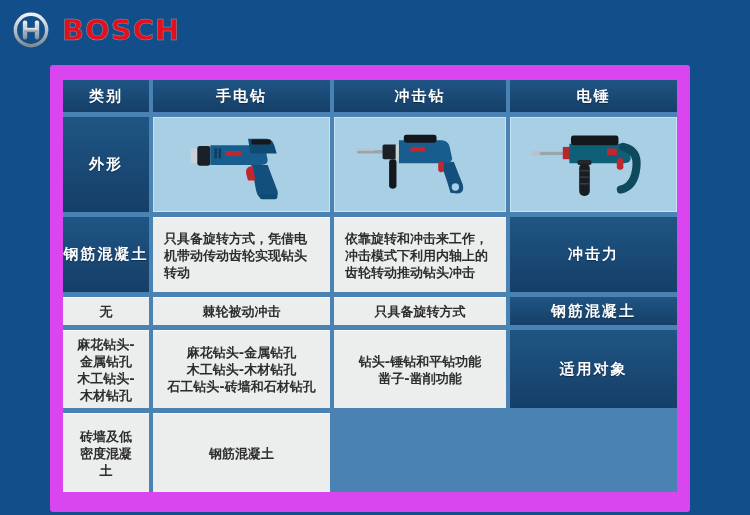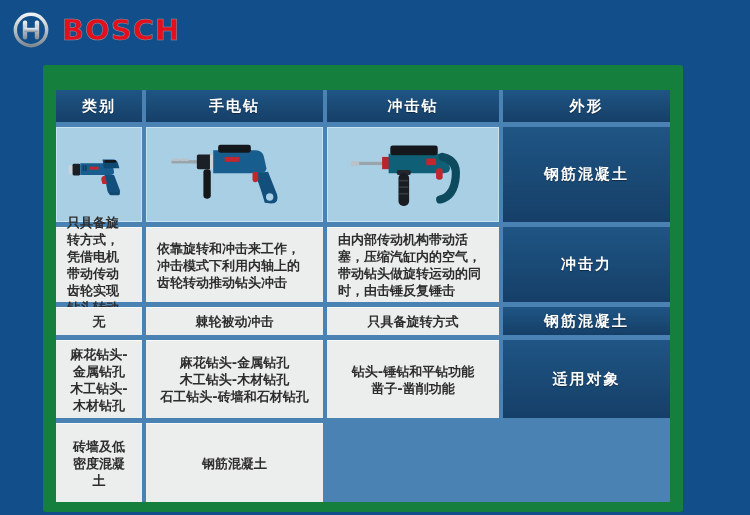--- a/index.html
+++ b/index.html
@@ -7,22 +7,22 @@
   body { font-family:"DejaVu Sans","Liberation Sans",sans-serif; }
   .page { position:relative; width:750px; height:515px; background:#124e89; overflow:hidden; }
 
   
   .brand-row { position:absolute; left:12px; top:11px; display:flex; align-items:center; gap:12px; }
   .logo-wrap { width:38px; height:38px; }
   .brand-text { font-size:29px; font-weight:bold; color:#e30f1d; letter-spacing:1px;
                 -webkit-text-stroke:0.5px #8c96a0; }
 
   
-  .panel { position:absolute; left:43px; top:65px; width:640px; height:447px;
-           background:#15803d; border-radius:3px; padding:25px 13px 0 13px; }
+  .panel { position:absolute; left:50px; top:65px; width:640px; height:447px;
+           background:#d946ef; border-radius:3px; padding:15px 13px 0 13px; }
   .grid { display:grid; width:614px; height:412px;
           grid-template-columns:86px 177px 172px 167px;
           grid-template-rows:32px 95px 75px 28px 78px 79px;
           column-gap:4px; row-gap:5px; background:#4a82b4; }
 
   .dcell { background:linear-gradient(180deg,#1f5584 0%,#153f68 100%);
            color:#ffffff; display:flex; align-items:center; justify-content:center;
            font-size:15px; font-weight:bold; letter-spacing:2px; text-shadow:0 1px 1px rgba(0,0,0,.4); }
 
   .icell { background:#a9cfe5; border:1px solid #c6e3f2; display:flex;
@@ -59,20 +59,21 @@
     </div>
     <div class="brand-text">BOSCH</div>
   </div>
 
   <div class="panel">
     <div class="grid">
 
       <div class="dcell">类别</div>
       <div class="dcell">手电钻</div>
       <div class="dcell">冲击钻</div>
+      <div class="dcell">电锤</div>
 
       <div class="dcell">外形</div>
 
       <div class="icell" aria-label="手电钻">
         <svg viewBox="0 0 160 100" role="img">
           <rect x="18" y="30" width="9" height="18" rx="2" fill="#c9d3d9"></rect>
           <rect x="26" y="27" width="16" height="24" rx="3" fill="#1b2026"></rect>
           <path d="M42,26 h58 q8,0 10,8 l2,10 q0,6 -8,6 H42 Z" fill="#175d8e"></path>
           <path d="M88,18 h22 q8,0 10,8 l3,10 h-32 Z" fill="#0f4a73"></path>
           <rect x="92" y="19" width="24" height="6" rx="2" fill="#14181d"></rect>
@@ -116,21 +117,20 @@
           <rect x="63" y="64" width="11" height="2" fill="#343b42"></rect>
           <rect x="63" y="72" width="11" height="2" fill="#343b42"></rect>
           <path d="M116,28 q18,4 16,24 q-2,24 -19,28" fill="none" stroke="#0e4a5d" stroke-width="10" stroke-linecap="round"></path>
           <rect x="108" y="42" width="8" height="14" rx="3" fill="#c2262e"></rect>
         </svg>
       </div>
 
       <div class="dcell">钢筋混凝土</div>
       <div class="tcell left">只具备旋转方式，凭借电机带动传动齿轮实现钻头转动</div>
       <div class="tcell left">依靠旋转和冲击来工作，冲击模式下利用内轴上的齿轮转动推动钻头冲击</div>
-      <div class="tcell left">由内部传动机构带动活塞，压缩汽缸内的空气，带动钻头做旋转运动的同时，由击锤反复锤击</div>
 
       <div class="dcell">冲击力</div>
       <div class="tcell center">无</div>
       <div class="tcell center">棘轮被动冲击</div>
       <div class="tcell center">只具备旋转方式</div>
 
       <div class="dcell">钢筋混凝土</div>
       <div class="tcell center multiline">麻花钻头-金属钻孔
 木工钻头-木材钻孔</div>
       <div class="tcell center multiline">麻花钻头-金属钻孔

